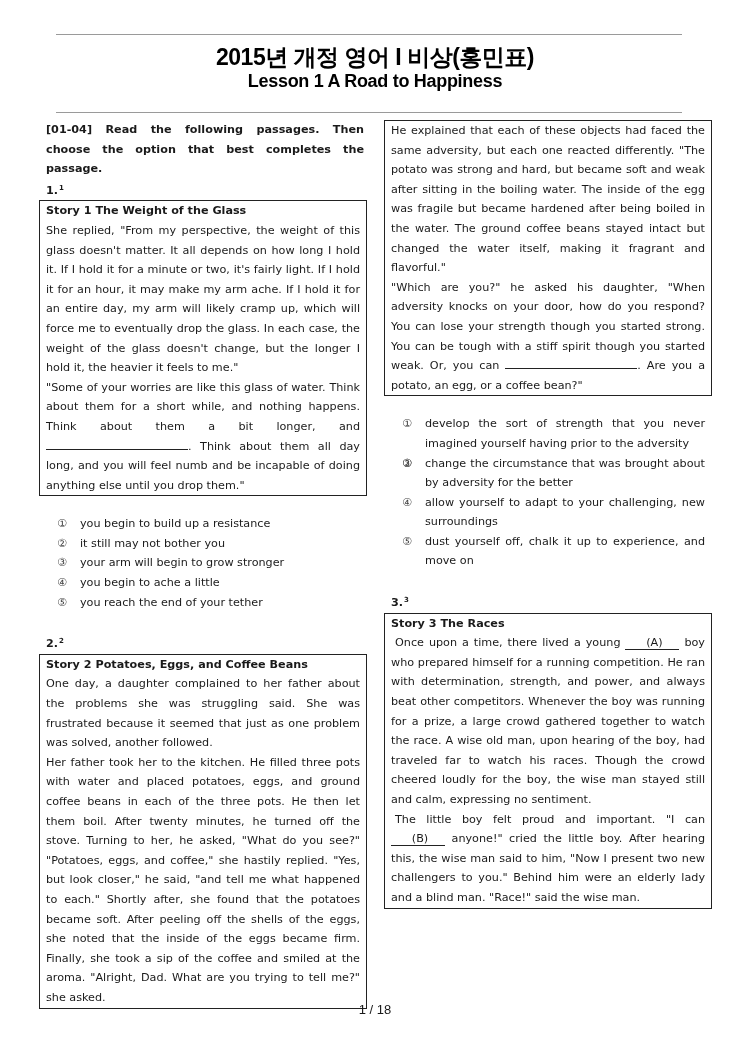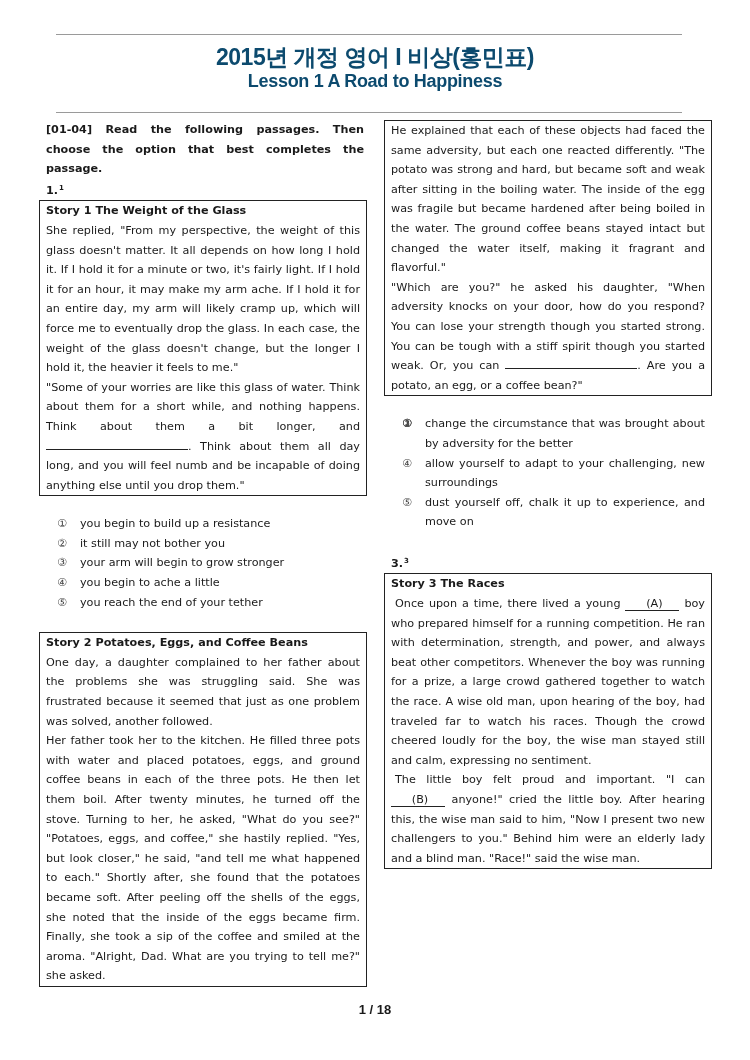--- a/index.html
+++ b/index.html
@@ -1,20 +1,20 @@
 <!DOCTYPE html>
 <html><head>
 <meta charset="utf-8">
 <style>
   html, body { margin: 0; padding: 0; background: #ffffff; }
   body { width: 750px; height: 1060px; position: relative; overflow: hidden;
          font-family: "DejaVu Sans", "Liberation Sans", sans-serif; color: #1a1a1a; }
   .rule { position: absolute; left: 56px; width: 626px; height: 0; border-top: 1.5px solid #9a9a9a; }
   .title { position: absolute; left: 0; width: 750px; text-align: center;
-           font-family: "Liberation Sans", sans-serif; font-weight: bold; color: #0c4a6e; }
+           font-family: "Liberation Sans", sans-serif; font-weight: bold; color: #000000; }
   #main-title { top: 42px; font-size: 23px; letter-spacing: -0.5px; }
   #sub-title { top: 71px; font-size: 18px; letter-spacing: -0.3px; }
 
   .col { position: absolute; width: 327px; font-size: 11.2px; line-height: 19.6px; }
   .colL { left: 39px; top: 120px; }
   .colR { left: 384px; top: 120px; }
 
   .instr { font-weight: bold; text-align: justify; padding-left: 7px; padding-right: 2px; }
   .qnum { font-weight: bold; padding-left: 7px; }
   .qnum sup { font-size: 7px; vertical-align: 4px; margin-left: 1px; }
@@ -25,21 +25,21 @@
   .indent { text-indent: 4px; }
   .blank { display: inline-block; border-bottom: 1px solid #222; width: 142px; height: 12px; vertical-align: baseline; }
   .blank-r { width: 132px; }
   .lblank { display: inline-block; border-bottom: 1px solid #222; min-width: 50px; text-align: center; line-height: 13px; padding: 0 2px; }
 
   .opts { list-style: none; margin: 0; padding: 0; }
   .opts li { position: relative; padding-left: 41px; text-align: justify; padding-right: 6px; }
   .opts li .num { position: absolute; left: 18px; top: 0; font-size: 11px; color: #444; }
 
   #page-number { position: absolute; left: 0; width: 750px; top: 1002px; text-align: center;
-                 font-family: "Liberation Sans", sans-serif; font-weight: bold; font-size: 13px; }
+                 font-family: "Liberation Sans", sans-serif; font-weight: normal; font-size: 13px; }
 </style>
 </head>
 <body>
 
 <div class="rule" style="top:34px;"></div>
 <div class="title" id="main-title">2015년 개정 영어 I 비상(홍민표)</div>
 <div class="title" id="sub-title">Lesson 1 A Road to Happiness</div>
 <div class="rule" style="top:112px;"></div>
 
 <div class="col colL">
@@ -55,37 +55,38 @@
   <div style="height:18px;"></div>
   <ul class="opts">
     <li><span class="num">①</span><span>you begin to build up a resistance</span></li>
     <li><span class="num">②</span><span>it still may not bother you</span></li>
     <li><span class="num">③</span><span>your arm will begin to grow stronger</span></li>
     <li><span class="num">④</span><span>you begin to ache a little</span></li>
     <li><span class="num">⑤</span><span>you reach the end of your tether</span></li>
   </ul>
 
   <div style="height:20px;"></div>
+  <div class="qnum"><span>2.</span><sup>2</sup></div>
 
   <div class="box">
     <p class="story-title">Story 2 Potatoes, Eggs, and Coffee Beans</p>
     <p>One day, a daughter complained to her father about the problems she was struggling said. She was frustrated because it seemed that just as one problem was solved, another followed.</p>
     <p>Her father took her to the kitchen. He filled three pots with water and placed potatoes, eggs, and ground coffee beans in each of the three pots. He then let them boil. After twenty minutes, he turned off the stove. Turning to her, he asked, "What do you see?" "Potatoes, eggs, and coffee," she hastily replied. "Yes, but look closer," he said, "and tell me what happened to each." Shortly after, she found that the potatoes became soft. After peeling off the shells of the eggs, she noted that the inside of the eggs became firm. Finally, she took a sip of the coffee and smiled at the aroma. "Alright, Dad. What are you trying to tell me?" she asked.</p>
   </div>
 </div>
 
 <div class="col colR">
   <div class="box">
     <p>He explained that each of these objects had faced the same adversity, but each one reacted differently. "The potato was strong and hard, but became soft and weak after sitting in the boiling water. The inside of the egg was fragile but became hardened after being boiled in the water. The ground coffee beans stayed intact but changed the water itself, making it fragrant and flavorful."</p>
     <p><span>"Which are you?" he asked his daughter, "When adversity knocks on your door, how do you respond? You can lose your strength though you started strong. You can be tough with a stiff spirit though you started weak. Or, you can</span> <span class="blank blank-r"></span><span>. Are you a potato, an egg, or a coffee bean?"</span></p>
   </div>
 
   <div style="height:18px;"></div>
   <ul class="opts">
-    <li><span class="num">①</span></li>
+    <li><span class="num">①</span><span>develop the sort of strength that you never imagined yourself having prior to the adversity</span></li>
     <li><span class="num">②</span></li>
     <li><span class="num">③</span><span>change the circumstance that was brought about by adversity for the better</span></li>
     <li><span class="num">④</span><span>allow yourself to adapt to your challenging, new surroundings</span></li>
     <li><span class="num">⑤</span><span>dust yourself off, chalk it up to experience, and move on</span></li>
   </ul>
 
   <div style="height:20px;"></div>
   <div class="qnum"><span>3.</span><sup>3</sup></div>
 
   <div class="box">

